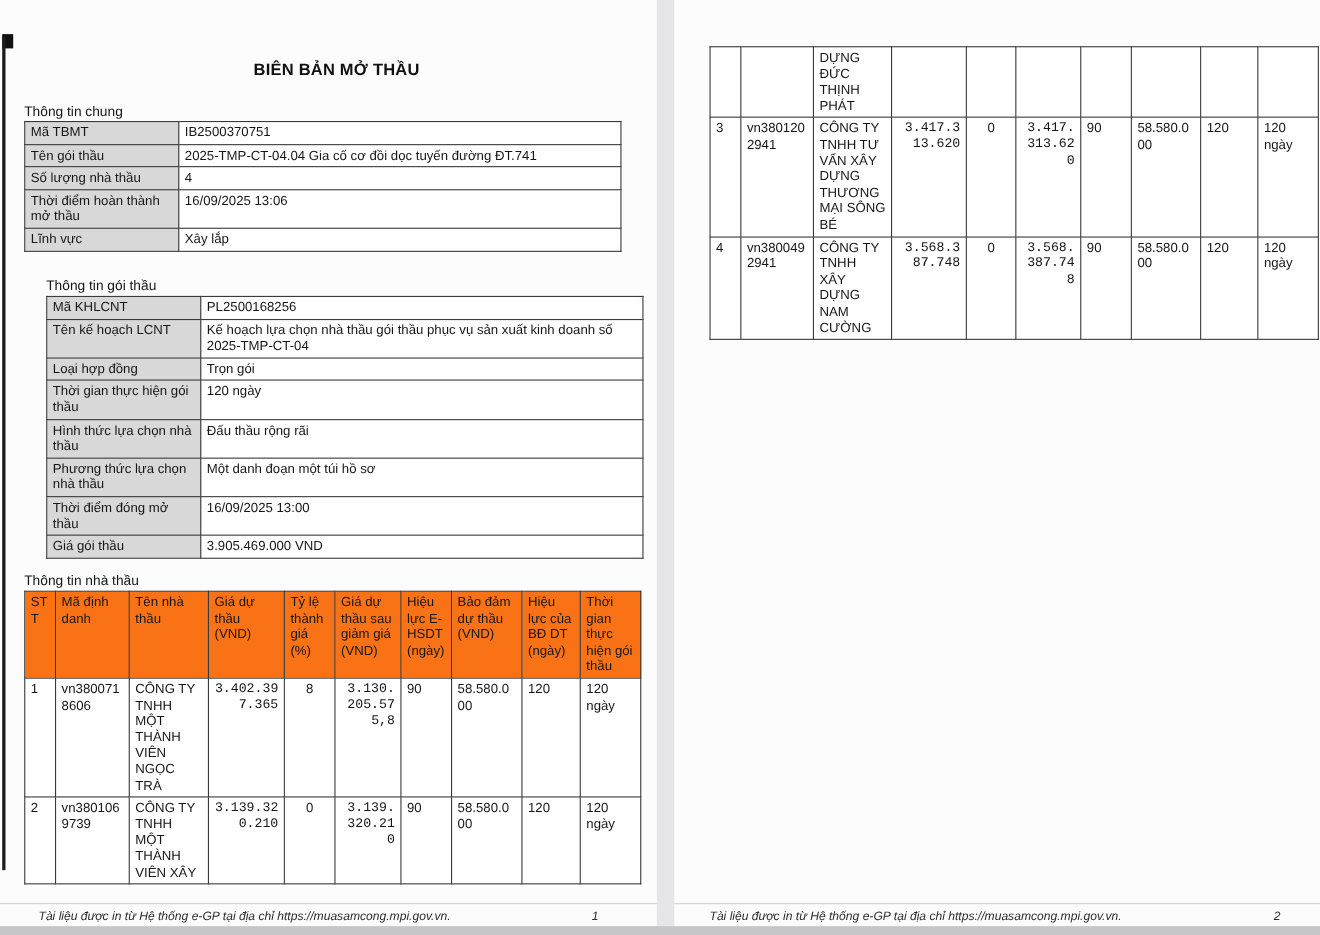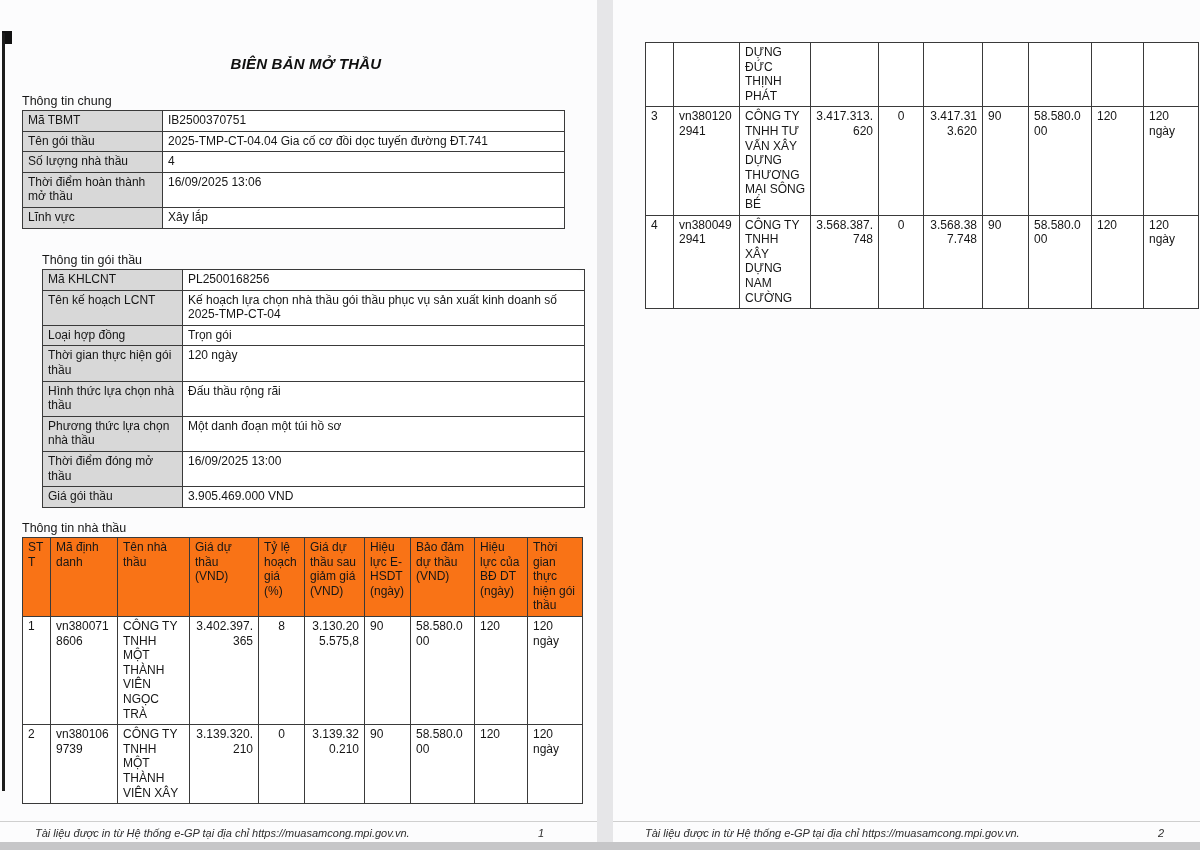--- a/index.html
+++ b/index.html
@@ -23,40 +23,39 @@
     background: #c6c6c8;
   }
   
   .scan-line { position: absolute; left: 2px; top: 33px; width: 3px; height: 758px; background: #1c1c1c; }
   .scan-blob { position: absolute; left: 2px; top: 31px; width: 10px; height: 13px; background: #111; }
 
   .doc-title {
     position: absolute; top: 55px; left: 35px; width: 542px;
     text-align: center; font-weight: bold; font-size: 15px; color: #101010;
     letter-spacing: 0.2px;
-    font-style: italic;
   }
   .section { position: absolute; left: 22px; }
   .section-heading { font-size: 12.5px; line-height: 15px; margin: 0 0 1px 0; color: #161616; }
 
   table { border-collapse: collapse; table-layout: fixed; background: #fff; }
   td, th {
     border: 1.4px solid #3a3a3a;
     font-size: 12px; line-height: 14.6px;
     padding: 2px 5px 3px 5px;
     vertical-align: top; text-align: left;
     color: #161616; font-weight: normal;
     word-wrap: break-word; overflow-wrap: break-word;
   }
   .info-table { width: 542px; border-radius: 14px; }
   .info-table td.label-cell { background: #d8d8d8; }
 
   .bid-table th { background: #f97316; }
   .bid-table td:nth-child(4),
-  .bid-table td:nth-child(6) { text-align: right; word-break: break-all; }
+  .bid-table td:nth-child(6) { text-align: right; word-break: break-all; font-family: Liberation Mono, monospace; }
   .bid-table td:nth-child(5) { text-align: center; }
   .bid-table td:nth-child(2) { word-break: break-all; }
 
   .footer-line { position: absolute; top: 821px; left: 0; width: 100%; height: 1px; background: #cfcfcf; }
   .page-footer {
     position: absolute; top: 827px; left: 0; width: 100%;
     font-size: 11px; font-style: italic; color: #2d2d2d;
   }
   .footer-text { display: inline-block; }
   .page-1 .footer-text { margin-left: 35px; }
@@ -166,21 +165,21 @@
             <col style="width:64px">
             <col style="width:53px">
           <col style="width:55px">
         </colgroup>
         <thead>
             <tr>
               <th>STT</th>
               <th>Mã định danh</th>
               <th>Tên nhà thầu</th>
               <th>Giá dự thầu (VND)</th>
-              <th>Tỷ lệ hoạch giá (%)</th>
+              <th>Tỷ lệ thành giá (%)</th>
               <th>Giá dự thầu sau giảm giá (VND)</th>
               <th>Hiệu lực E-HSDT (ngày)</th>
               <th>Bảo đảm dự thầu (VND)</th>
               <th>Hiệu lực của BĐ DT (ngày)</th>
               <th>Thời gian thực hiện gói thầu</th>
             </tr>
           </thead>
         <tbody>
             <tr>
               <td>1</td>

